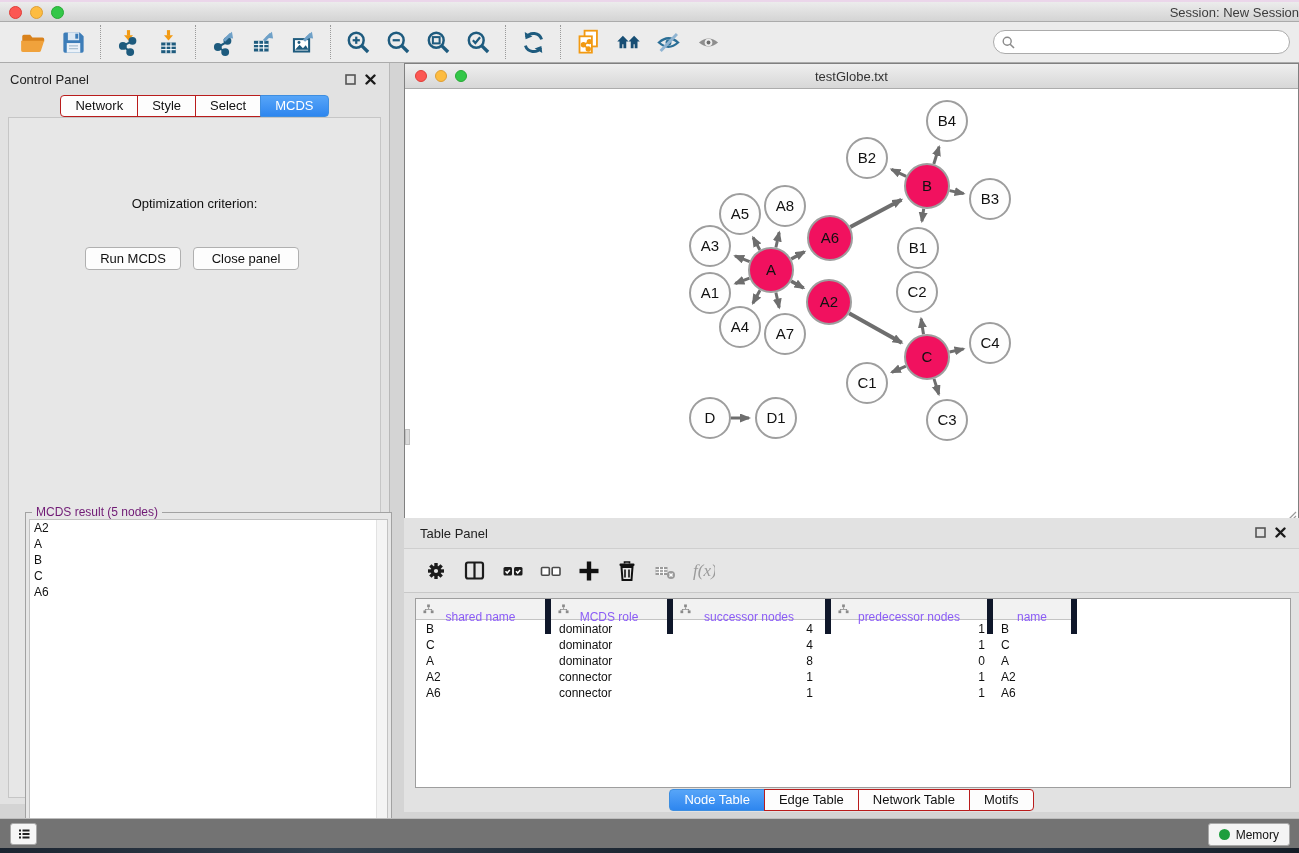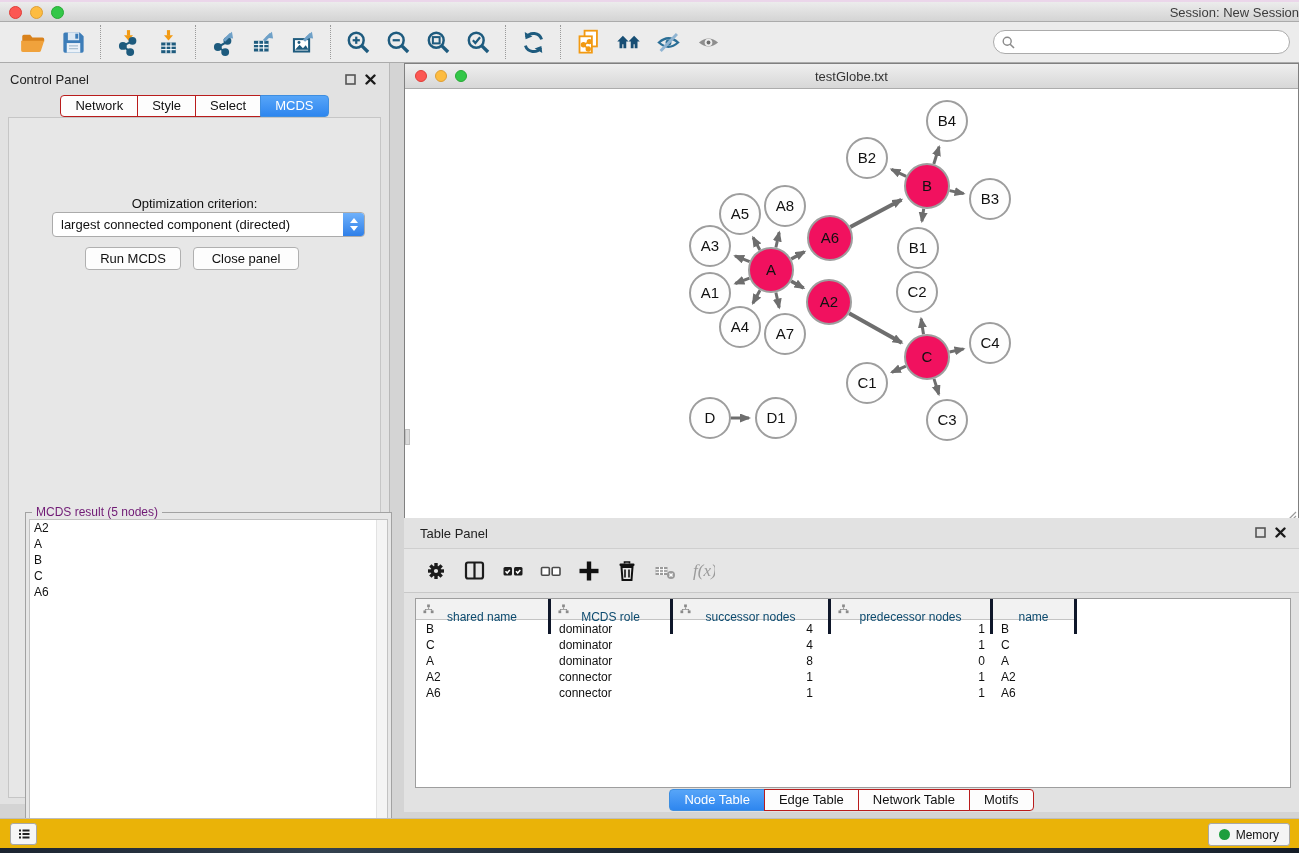--- a/index.html
+++ b/index.html
@@ -71,30 +71,30 @@
   .resize-grip { position:absolute; right:1px; bottom:1px; }
 
   
   .table-panel { position:absolute; left:404px; top:518px; width:895px; height:294px; background:#E2E2E2; }
   .tp-title { position:absolute; left:16px; top:8px; font-size:13px; color:#222; }
   .tp-toolbar { position:absolute; left:0; right:0; top:30px; height:45px; background:#E6E6E6;
     border-top:1px solid #CFCFCF; border-bottom:1px solid #C8C8C8; display:flex; align-items:center; padding-left:14px; }
   .tp-btn { width:38px; height:34px; display:flex; align-items:center; justify-content:center; }
   .tp-table { position:absolute; left:11px; top:80px; width:876px; height:190px; background:#fff; border:1px solid #9E9E9E; overflow:hidden; }
   .t-header { position:absolute; left:0; top:0; height:21px; background:#F2F2F2; border-bottom:1px solid #C4C4C4; display:flex; }
-  .th-cell { position:relative; height:35px; border-right:3px solid #0f172a; font-size:12px; color:#0c4a6e;
+  .th-cell { position:relative; height:35px; border-right:6px solid #0f172a; font-size:12px; color:#8b5cf6;
     display:flex; align-items:center; justify-content:center; gap:5px; }
   .th-cell svg { position:absolute; left:7px; top:5px; }
   .t-row { display:flex; height:16px; }
   .t-cell { font-size:12px; color:#111; line-height:16px; white-space:nowrap; overflow:hidden; }
   .t-body { position:absolute; left:0; top:22px; right:0; bottom:0; }
   .tp-tabs { position:absolute; left:0; right:0; top:271px; display:flex; justify-content:center; }
 
   
-  .statusbar { position:absolute; left:0; top:818px; width:1299px; height:30px; background:#eab308; border-top:1px solid #BDBDBD; }
+  .statusbar { position:absolute; left:0; top:818px; width:1299px; height:30px; background:#737373; border-top:1px solid #BDBDBD; }
   .status-left-btn { position:absolute; left:10px; top:4px; width:27px; height:22px; background:#F6F6F6;
     border:1px solid #A8A8A8; border-radius:3px; display:flex; align-items:center; justify-content:center; }
   .memory-btn { position:absolute; right:9px; top:4px; height:23px; background:#F4F4F4; border:1px solid #A8A8A8;
     border-radius:3px; display:flex; align-items:center; gap:6px; padding:0 10px; font-size:12px; color:#111; }
   .mem-dot { width:11px; height:11px; border-radius:50%; background:#1E9E3E; display:inline-block; }
   .desktop-strip { position:absolute; left:0; top:848px; width:1299px; height:5px;
     background:linear-gradient(90deg,#1b2430,#33414f 25%,#17202b 55%,#263342 80%,#141c26); }
 </style>
 </head>
 <body>
@@ -295,27 +295,20 @@
     </span>
   </span>
   <div class="tab-row" id="cp-tabs">
       <div class="tab">Network</div>
       <div class="tab">Style</div>
       <div class="tab">Select</div>
       <div class="tab selected">MCDS</div>
     </div>
   <div class="cp-inner">
     <div class="opt-label">Optimization criterion:</div>
-    <div class="dropdown">
-      <span class="dd-text">largest connected component (directed)</span>
-      <span class="dd-stepper">
-          <span class="dd-up"></span>
-          <span class="dd-down"></span>
-        </span>
-    </div>
     <button class="cp-btn" style="left:76px; width:96px;">Run MCDS</button>
     <button class="cp-btn" style="left:184px; width:106px;">Close panel</button>
     <div class="result-fieldset">
       <span class="result-legend">MCDS result (5 nodes)</span>
       <div class="result-list" id="result-list">
         <div class="result-scroll"></div>
       <div class="result-item">A2</div>
           <div class="result-item">A</div>
           <div class="result-item">B</div>
           <div class="result-item">C</div>

